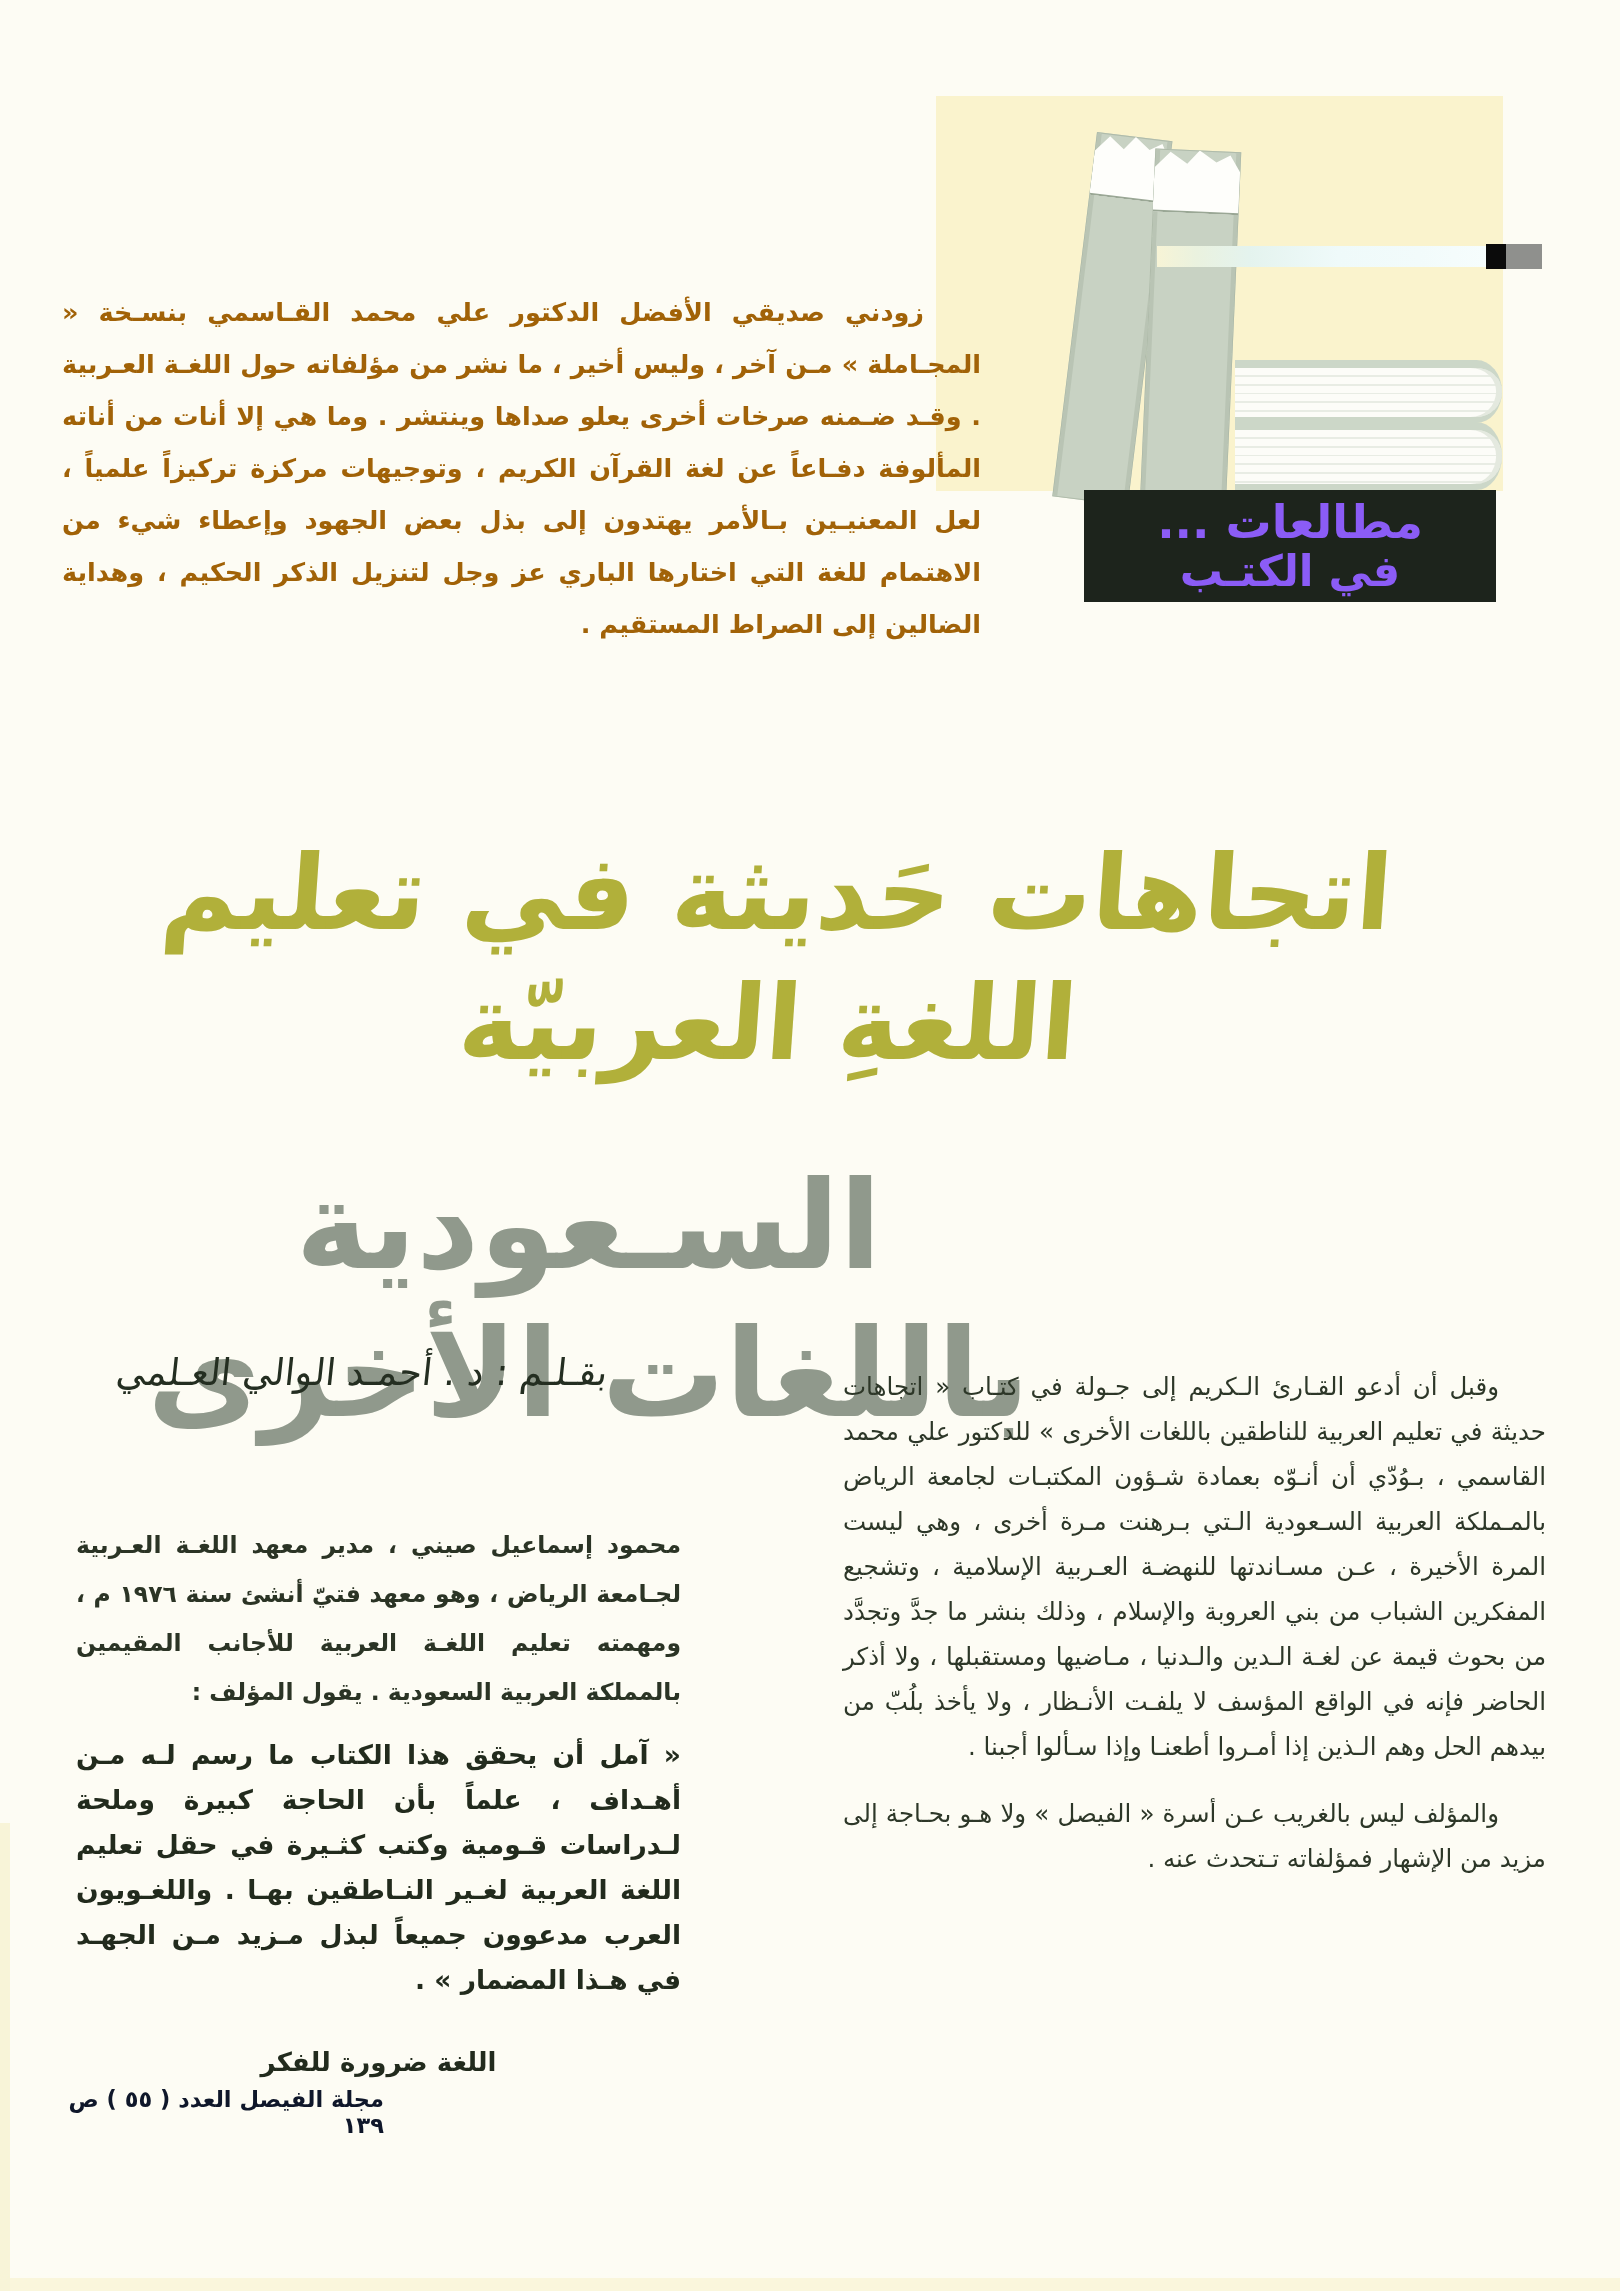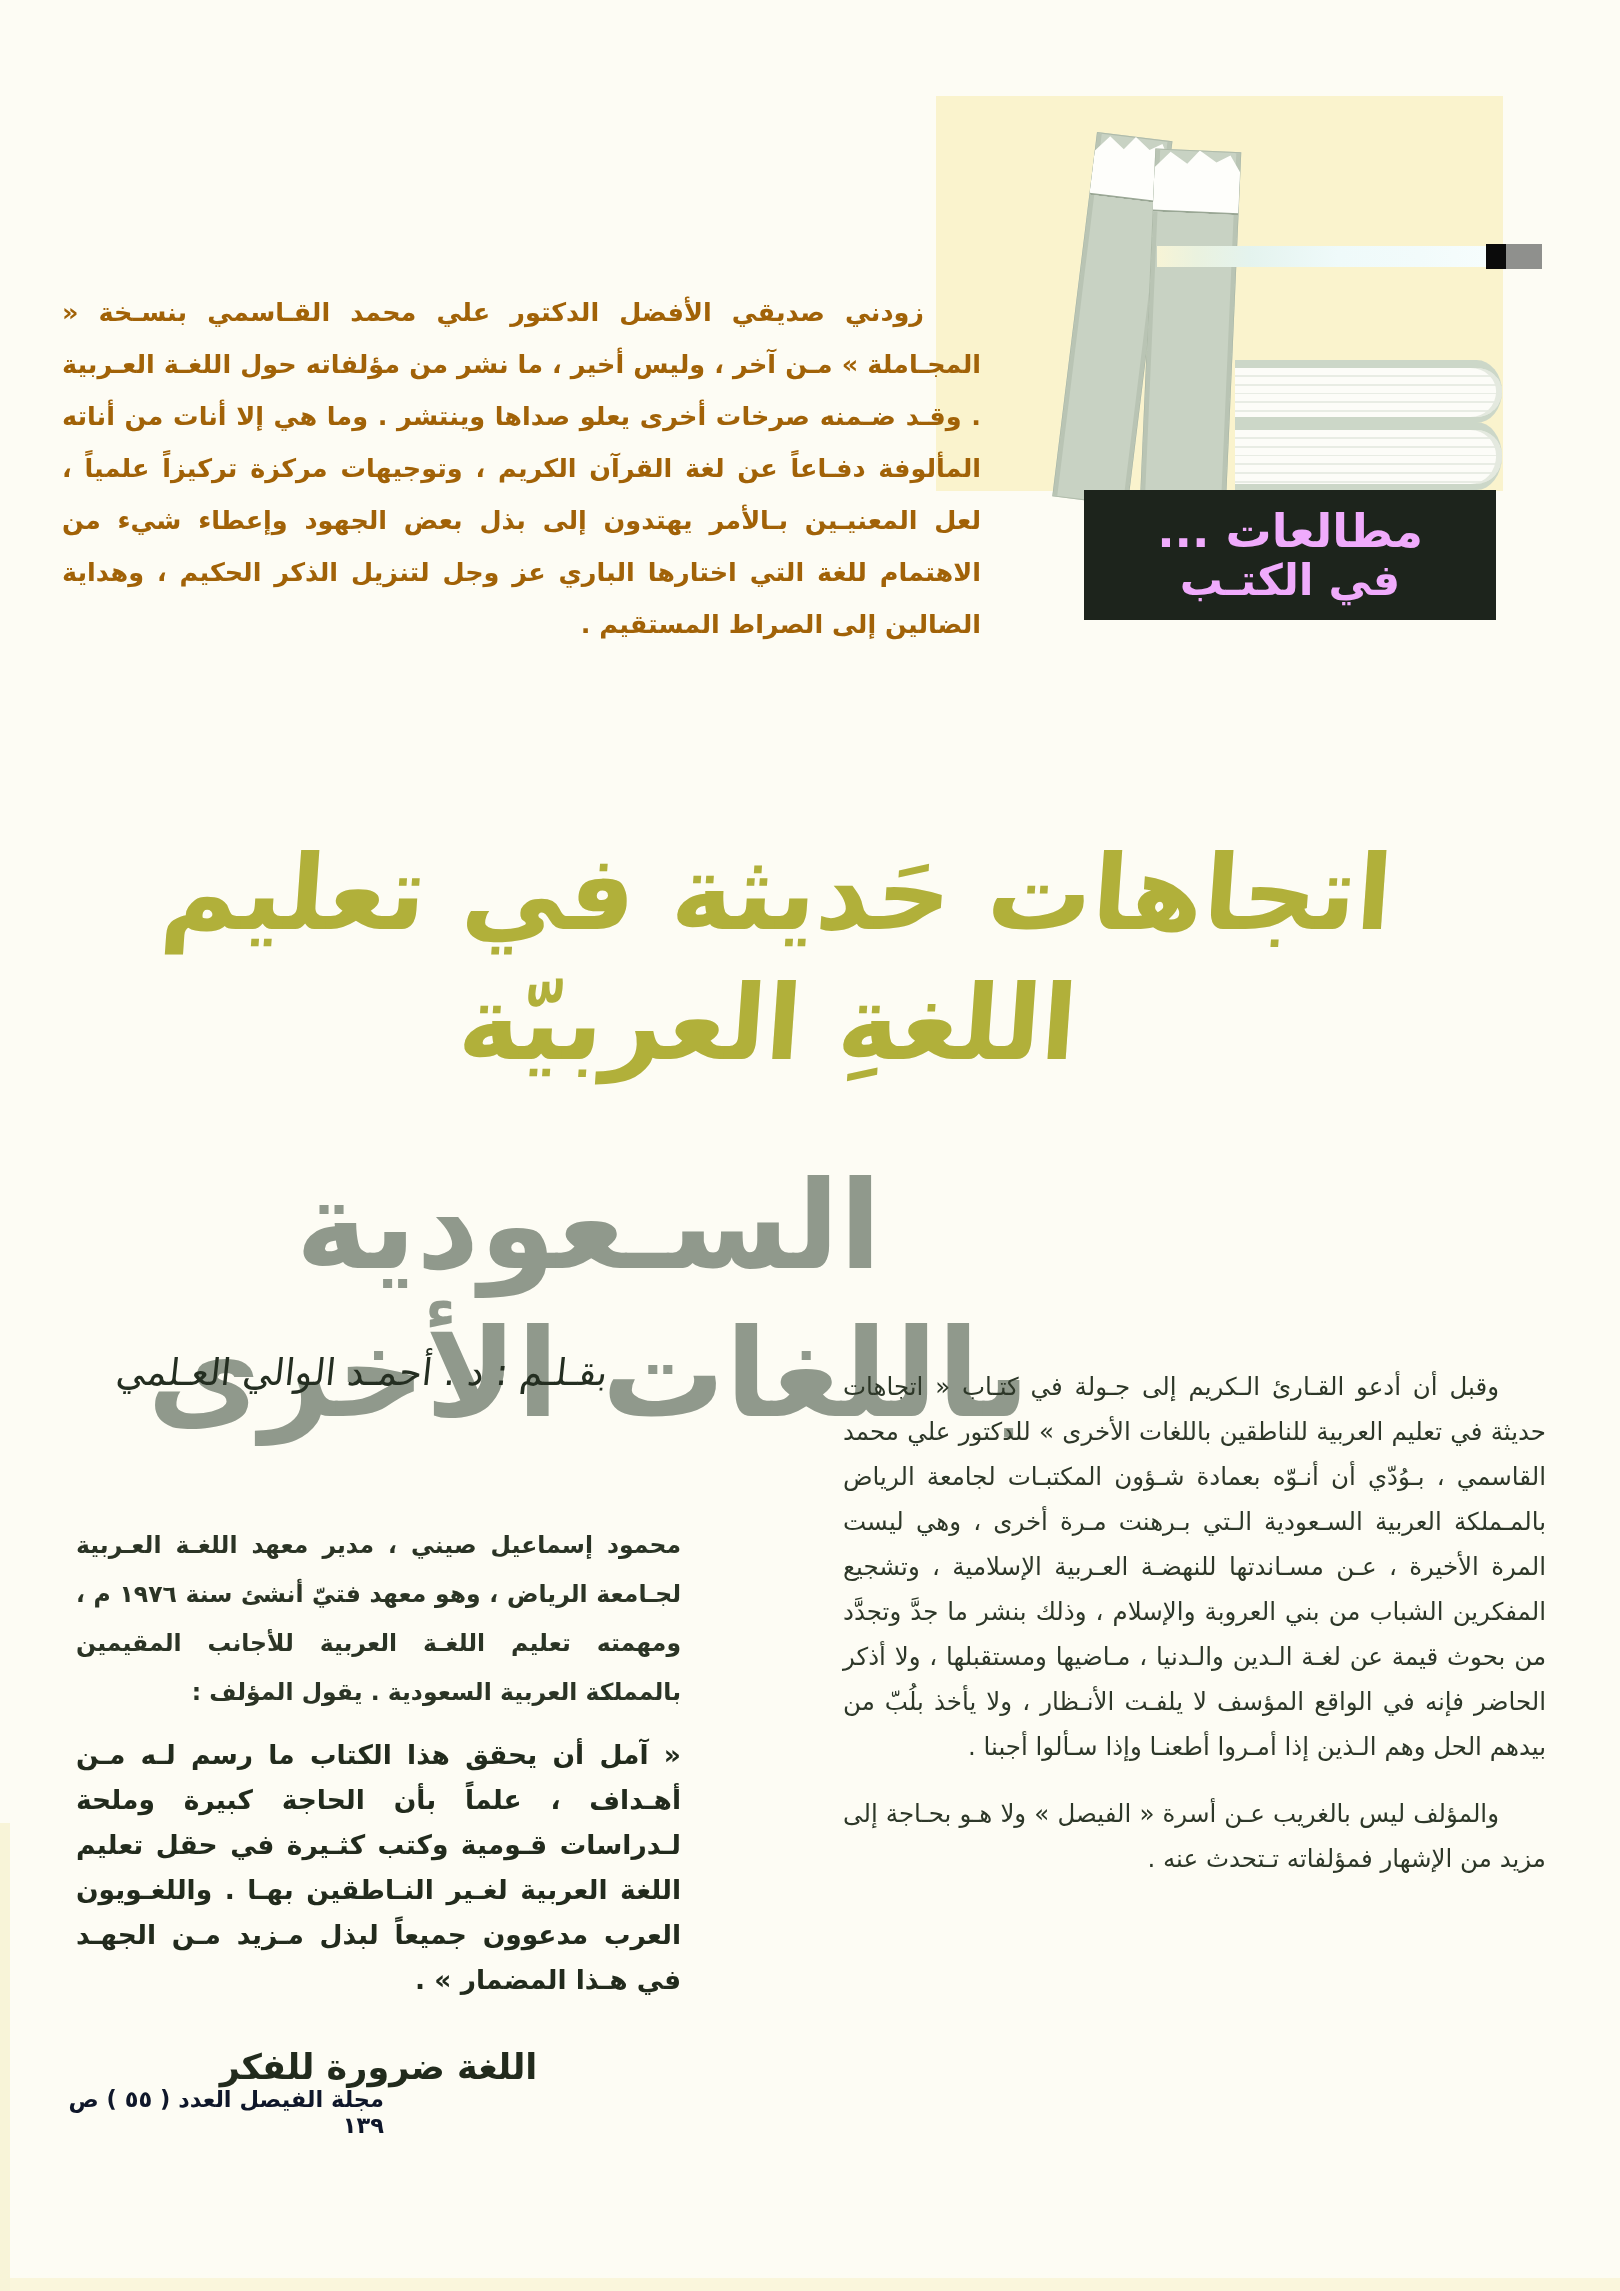--- a/index.html
+++ b/index.html
@@ -25,22 +25,22 @@
 
   
   .scan-artifact{position:absolute;left:1157px;top:244px;width:392px;height:24.5px;}
   .scan-artifact .streak{position:absolute;left:0;top:2px;width:329px;height:20.6px;
      background:linear-gradient(90deg,#f7f4d6 0%,#eaf2df 12%,#e4f3ee 28%,#effafa 55%,#f2fbfb 80%,#f6fdfd 100%);}
   .scan-artifact .black-sq{position:absolute;left:329px;top:0;width:19.6px;height:24.5px;background:#0b0b0b;}
   .scan-artifact .gray-sq{position:absolute;left:349px;top:0;width:36px;height:24.5px;background:#8f908d;}
 
   
   .masthead-box{
-    position:absolute;left:1084px;top:490px;width:412px;height:130px;
-    background:#1d241c;color:#f0abfc;display:flex;flex-direction:column;
+    position:absolute;left:1084px;top:490px;width:412px;height:112px;
+    background:#1d241c;color:#8b5cf6;display:flex;flex-direction:column;
     justify-content:center;align-items:center;text-align:center;
   }
   .masthead-line1{font-size:46px;font-weight:bold;line-height:1.12;letter-spacing:1px;}
   .masthead-line2{font-size:43px;font-weight:bold;line-height:1.1;letter-spacing:3.9px;}
 
   
   .intro{
     position:absolute;left:62px;top:286px;width:919px;margin:0;
     font-size:25.5px;font-weight:700;line-height:52px;
     text-align:justify;text-indent:57px;color:#a16207;
@@ -63,21 +63,21 @@
     transform:skewX(-6deg);letter-spacing:1px;
   }
 
   
   .col-left{position:absolute;left:61px;top:1506px;width:635px;}
   .col-right{position:absolute;left:828px;top:1349px;width:733px;}
   .col-left p,.col-right p{margin:15px;text-align:justify;}
   .bio{font-size:23.5px;font-weight:700;line-height:49px;color:#2b3425;}
   .quote{font-size:26.5px;font-weight:800;line-height:45px;color:#222b1d;margin-top:5.9px !important;}
   .section-heading{
-    margin:45px 0 0 0;text-align:center;font-size:35px;font-weight:800;color:#222b1d;
+    margin:45px 0 0 0;text-align:center;font-size:26px;font-weight:800;color:#222b1d;
   }
   .body-par{font-size:24.5px;font-weight:500;line-height:45px;color:#2d3728;}
   .col-left .body-par{margin-top:27.4px !important;}
   .indent{text-indent:47px;}
   .col-right .body-par + .body-par{margin-top:21.6px !important;}
 
   
   .page-footer{
     position:absolute;left:61px;top:2086px;width:323px;
     font-size:22.5px;font-weight:700;color:#0f172a;text-align:right;

